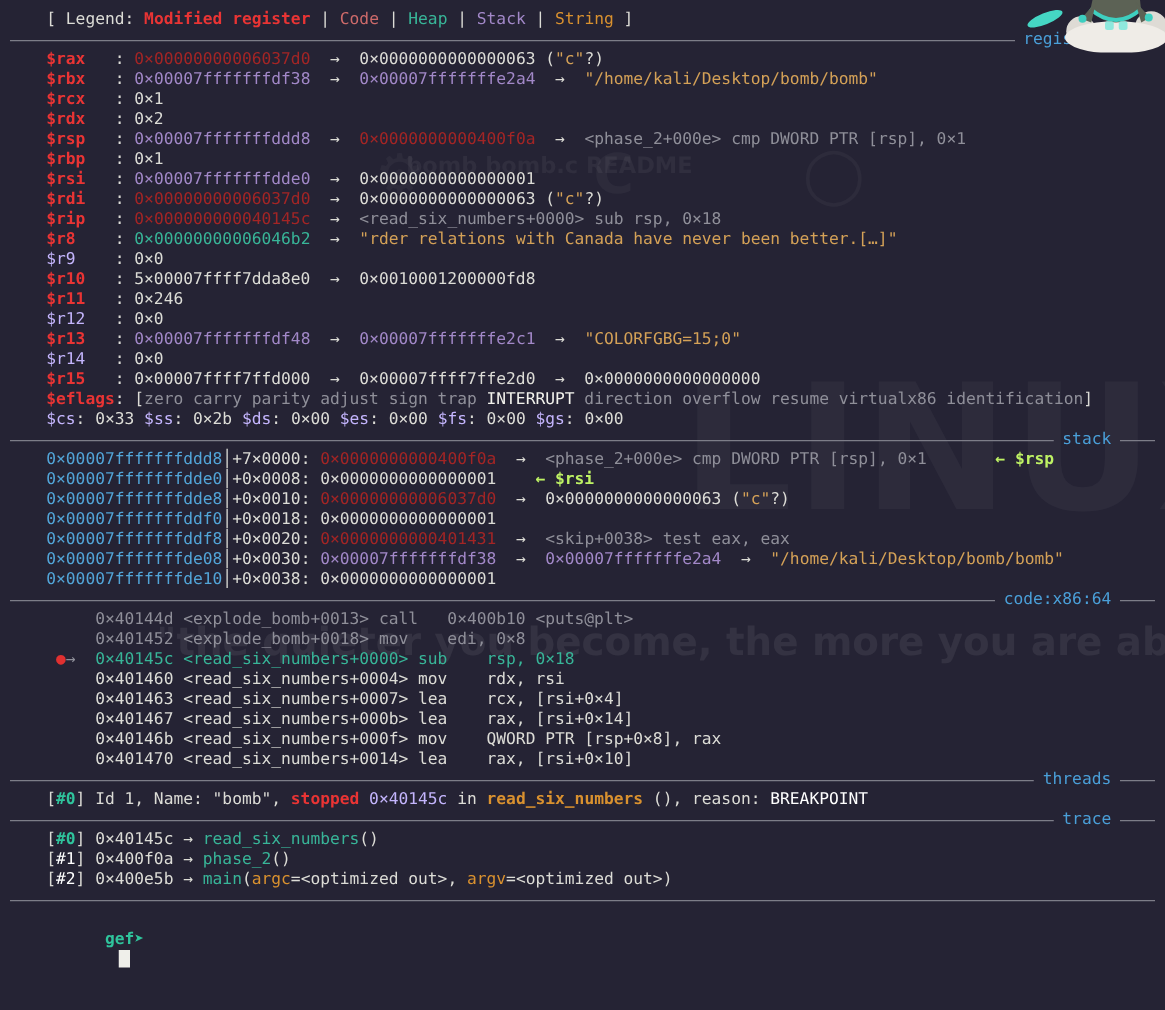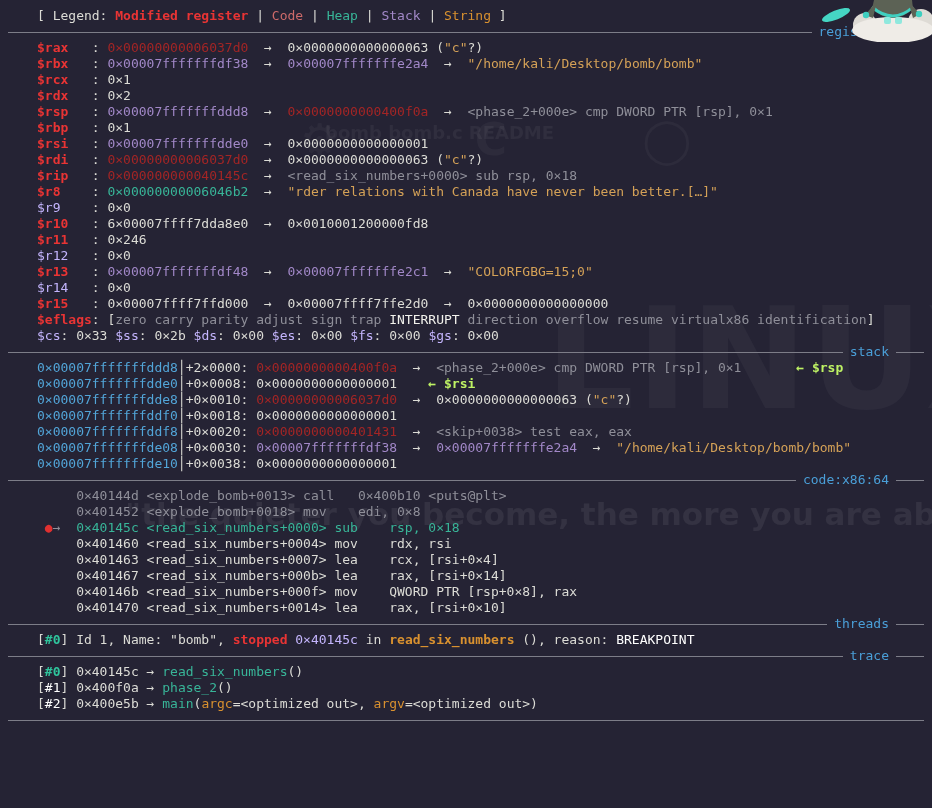--- a/index.html
+++ b/index.html
@@ -90,37 +90,37 @@
         <div class="tl"><span class="rb">$rbx</span><span class="w">   : </span><span class="pu">0×00007fffffffdf38</span><span class="w">  →  </span><span class="pu">0×00007fffffffe2a4</span><span class="w">  →  </span><span class="yl">"/home/kali/Desktop/bomb/bomb"</span></div>
         <div class="tl"><span class="rb">$rcx</span><span class="w">   : 0×1</span></div>
         <div class="tl"><span class="rb">$rdx</span><span class="w">   : 0×2</span></div>
         <div class="tl"><span class="rb">$rsp</span><span class="w">   : </span><span class="pu">0×00007fffffffddd8</span><span class="w">  →  </span><span class="dr">0×0000000000400f0a</span><span class="w">  →  </span><span class="gy">&lt;phase_2+000e&gt; cmp DWORD PTR [rsp], 0×1</span></div>
         <div class="tl"><span class="rb">$rbp</span><span class="w">   : 0×1</span></div>
         <div class="tl"><span class="rb">$rsi</span><span class="w">   : </span><span class="pu">0×00007fffffffdde0</span><span class="w">  →  0×0000000000000001</span></div>
         <div class="tl"><span class="rb">$rdi</span><span class="w">   : </span><span class="dr">0×00000000006037d0</span><span class="w">  →  0×0000000000000063 (</span><span class="yl">"c"</span><span class="w">?)</span></div>
         <div class="tl"><span class="rb">$rip</span><span class="w">   : </span><span class="dr">0×000000000040145c</span><span class="w">  →  </span><span class="gy">&lt;read_six_numbers+0000&gt; sub rsp, 0×18</span></div>
         <div class="tl"><span class="rb">$r8</span><span class="w">    : </span><span class="gr">0×00000000006046b2</span><span class="w">  →  </span><span class="yl">"rder relations with Canada have never been better.[…]"</span></div>
         <div class="tl"><span class="bl">$r9</span><span class="w">    : 0×0</span></div>
-        <div class="tl"><span class="rb">$r10</span><span class="w">   : 6×00007ffff7dda8e0  →  0×0010001200000fd8</span></div>
+        <div class="tl"><span class="rb">$r10</span><span class="w">   : 5×00007ffff7dda8e0  →  0×0010001200000fd8</span></div>
         <div class="tl"><span class="rb">$r11</span><span class="w">   : 0×246</span></div>
         <div class="tl"><span class="bl">$r12</span><span class="w">   : 0×0</span></div>
         <div class="tl"><span class="rb">$r13</span><span class="w">   : </span><span class="pu">0×00007fffffffdf48</span><span class="w">  →  </span><span class="pu">0×00007fffffffe2c1</span><span class="w">  →  </span><span class="yl">"COLORFGBG=15;0"</span></div>
         <div class="tl"><span class="bl">$r14</span><span class="w">   : 0×0</span></div>
         <div class="tl"><span class="rb">$r15</span><span class="w">   : 0×00007ffff7ffd000  →  0×00007ffff7ffe2d0  →  0×0000000000000000</span></div>
         <div class="tl"><span class="rb">$eflags</span><span class="w">: [</span><span class="gy">zero carry parity adjust sign trap </span><span class="wb">INTERRUPT</span><span class="gy"> direction overflow resume virtualx86 identification</span><span class="w">]</span></div>
         <div class="tl"><span class="bl">$cs</span><span class="w">: 0×33 </span><span class="bl">$ss</span><span class="w">: 0×2b </span><span class="bl">$ds</span><span class="w">: 0×00 </span><span class="bl">$es</span><span class="w">: 0×00 </span><span class="bl">$fs</span><span class="w">: 0×00 </span><span class="bl">$gs</span><span class="w">: 0×00</span></div>
       </div>
 
     <div class="sec-hdr">
       <span class="ln"></span>
       <span class="lbl">stack</span>
       <span class="ln2"></span>
     </div>
     <div>
-        <div class="tl"><span class="cy">0×00007fffffffddd8</span><span class="w">│+2×0000: </span><span class="dr">0×0000000000400f0a</span><span class="w">  →  </span><span class="gy">&lt;phase_2+000e&gt; cmp DWORD PTR [rsp], 0×1</span><span class="w">       </span><span class="blb">← $rsp</span></div>
+        <div class="tl"><span class="cy">0×00007fffffffddd8</span><span class="w">│+7×0000: </span><span class="dr">0×0000000000400f0a</span><span class="w">  →  </span><span class="gy">&lt;phase_2+000e&gt; cmp DWORD PTR [rsp], 0×1</span><span class="w">       </span><span class="blb">← $rsp</span></div>
         <div class="tl"><span class="cy">0×00007fffffffdde0</span><span class="w">│+0×0008: 0×0000000000000001    </span><span class="blb">← $rsi</span></div>
         <div class="tl"><span class="cy">0×00007fffffffdde8</span><span class="w">│+0×0010: </span><span class="dr">0×00000000006037d0</span><span class="w">  →  0×0000000000000063 (</span><span class="yl">"c"</span><span class="w">?)</span></div>
         <div class="tl"><span class="cy">0×00007fffffffddf0</span><span class="w">│+0×0018: 0×0000000000000001</span></div>
         <div class="tl"><span class="cy">0×00007fffffffddf8</span><span class="w">│+0×0020: </span><span class="dr">0×0000000000401431</span><span class="w">  →  </span><span class="gy">&lt;skip+0038&gt; test eax, eax</span></div>
         <div class="tl"><span class="cy">0×00007fffffffde08</span><span class="w">│+0×0030: </span><span class="pu">0×00007fffffffdf38</span><span class="w">  →  </span><span class="pu">0×00007fffffffe2a4</span><span class="w">  →  </span><span class="yl">"/home/kali/Desktop/bomb/bomb"</span></div>
         <div class="tl"><span class="cy">0×00007fffffffde10</span><span class="w">│+0×0038: 0×0000000000000001</span></div>
       </div>
 
     <div class="sec-hdr">
       <span class="ln"></span>
@@ -155,15 +155,19 @@
     <div>
         <div class="tl"><span class="w">[</span><span class="grb">#0</span><span class="w">] 0×40145c → </span><span class="gr">read_six_numbers</span><span class="w">()</span></div>
         <div class="tl"><span class="w">[</span><span class="pub">#1</span><span class="w">] 0×400f0a → </span><span class="gr">phase_2</span><span class="w">()</span></div>
         <div class="tl"><span class="w">[</span><span class="pub">#2</span><span class="w">] 0×400e5b → </span><span class="gr">main</span><span class="w">(</span><span class="or">argc</span><span class="w">=&lt;optimized out&gt;, </span><span class="or">argv</span><span class="w">=&lt;optimized out&gt;)</span></div>
       </div>
 
     <div class="sec-hdr">
       <span class="ln"></span>
     </div>
 
+    <div class="tl">
+      <span class="grb">gef➤</span>
+      <span class="cursor"></span>
+    </div>
 
   </div>
 </div>
 
 </body></html>

